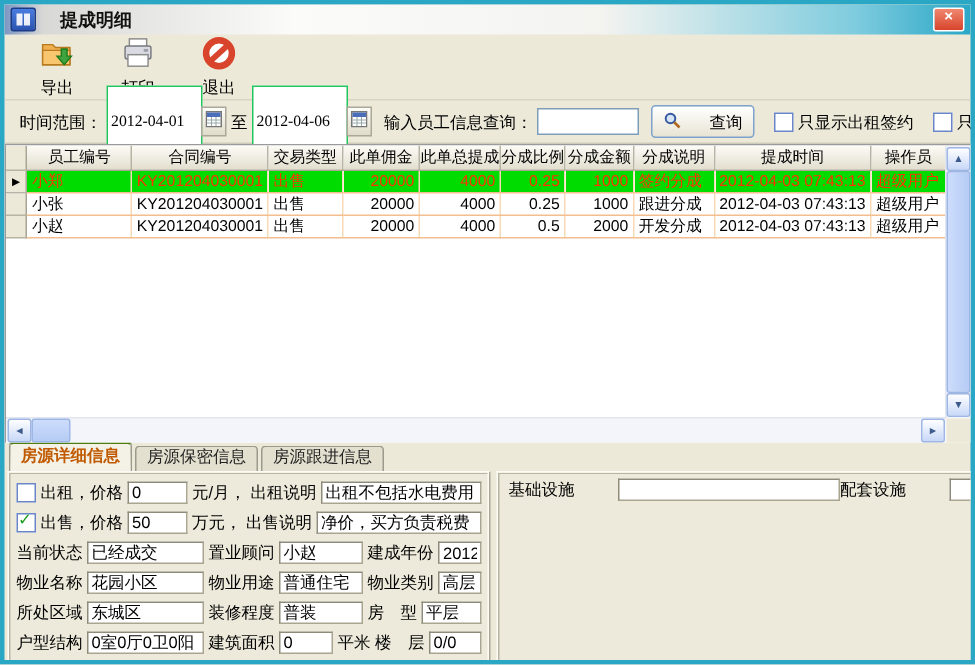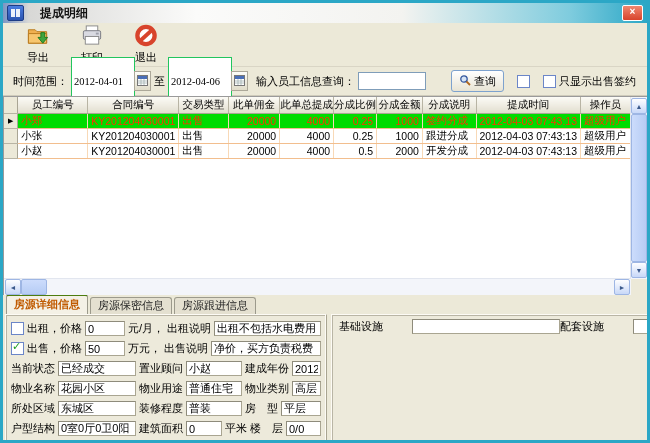--- a/index.html
+++ b/index.html
@@ -18,21 +18,21 @@
   .tool-btn{display:flex;flex-direction:column;align-items:center;gap:1px;width:38px;}
   .tool-btn span.lbl{font-size:11px;text-align:center;}
   
   .filterbar{height:28px;display:flex;align-items:center;padding-left:10px;gap:3px;border-bottom:1px solid #cfcbbb;white-space:nowrap;}
   .datefield{display:flex;align-items:center;}
   .datefield input{width:58px;height:14px;border:1px solid #22c55e;font-size:10.5px;padding:16px 2px;
     font-family:Liberation Serif, serif;}
   .date-btn{width:15px;height:18px;background:linear-gradient(#FDFDF9,#E0DCC9);border:1px solid #ACA899;
     display:flex;align-items:center;justify-content:center;margin-left:-1px;}
   .query-input{width:62px;height:14px;border:1px solid #7F9DB9;font-size:11px;}
-  .search-btn{display:flex;align-items:center;gap:3px;height:20px;padding:0 7px;margin-left:22px;
+  .search-btn{display:flex;align-items:center;gap:19px;height:20px;padding:0 7px;margin-left:5px;
     border:1px solid #7DA2CE;border-radius:3px;background:linear-gradient(#fff,#E8E4D4);font-size:11px;}
   .cbgroup{display:flex;align-items:center;gap:3px;margin-left:10px;}
   .cb{width:11px;height:11px;border:1px solid #6B86C8;background:#fff;display:inline-block;position:relative;flex:none;}
   .cb.checked::after{content:"✓";position:absolute;left:0px;top:-3px;color:#1E9E1E;font-weight:bold;font-size:11px;}
   
   .gridwrap{position:relative;height:198px;background:#fff;border-top:1px solid #9a9a9a;border-left:1px solid #9a9a9a;}
   .grid-vp{position:absolute;left:0;top:0;right:16px;bottom:16px;overflow:hidden;background:#fff;}
   table.grid{border-collapse:collapse;table-layout:fixed;}
   .grid th{height:16px;background:linear-gradient(#FCFBF6,#E2DECF);border-right:1px solid #B8B4A4;
     border-bottom:1px solid #A9A594;font-weight:normal;font-size:10.5px;padding:0;overflow:hidden;white-space:nowrap;}
@@ -160,20 +160,21 @@
       <span>
         <svg width="12" height="12" viewBox="0 0 12 12">
             <circle cx="5" cy="5" r="3.2" fill="#D6E4F5" stroke="#35589E" stroke-width="1.3"></circle>
             <line x1="7.5" y1="7.5" x2="11" y2="11" stroke="#B06820" stroke-width="1.8"></line>
           </svg>
       </span>
       <span>查询</span>
     </span>
     <span class="cbgroup">
       <span class="cb"></span>
+      <label>只显示出租签约</label>
     </span>
     <span class="cbgroup">
       <span class="cb"></span>
       <label>只显示出售签约</label>
     </span>
   </div>
 
   <div class="gridwrap">
     <div class="grid-vp">
       <table class="grid">

